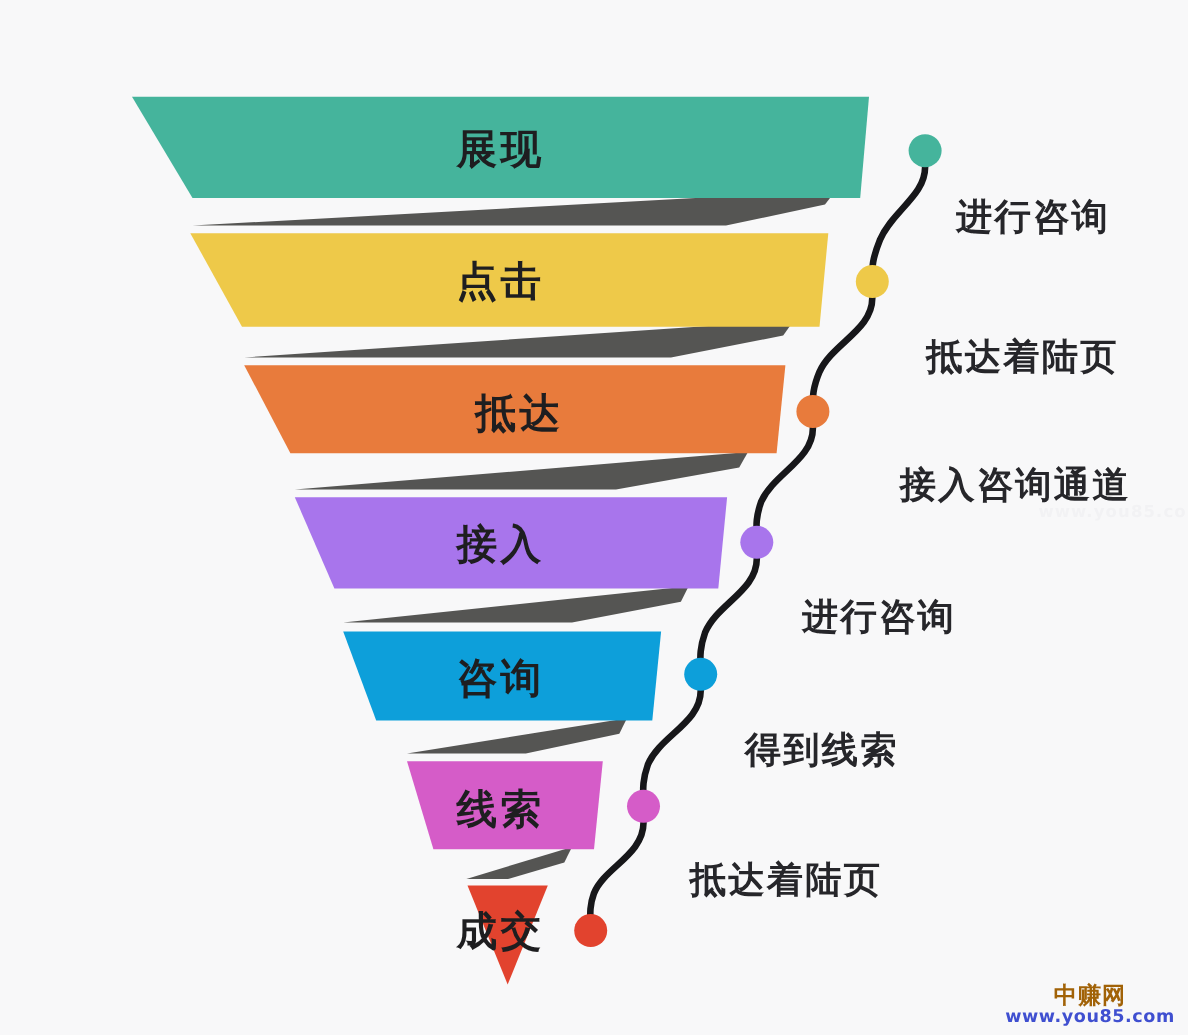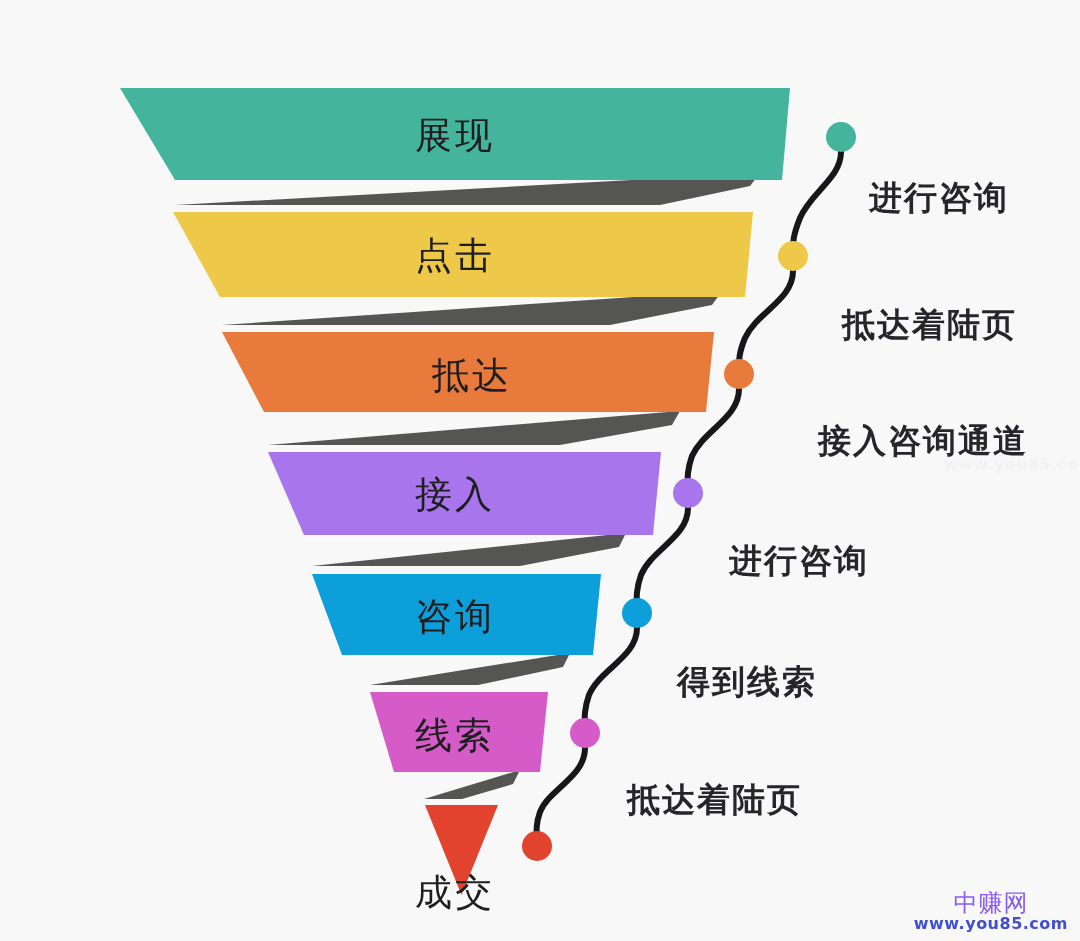--- a/index.html
+++ b/index.html
@@ -18,21 +18,21 @@
   #funnel-svg {
     position: absolute;
     left: 0;
     top: 0;
     width: 1080px;
     height: 941px;
   }
   .stage-label {
     position: absolute;
     font-size: 37px;
-    font-weight: 400;
+    font-weight: 700;
     color: #1e1e20;
     letter-spacing: 3px;
     white-space: nowrap;
     text-align: left;
     transform: translate(-50%, -50%);
     pointer-events: none;
   }
   .step-label {
     position: absolute;
     font-size: 33px;
@@ -43,23 +43,23 @@
     transform: translateY(-50%);
   }
   #watermark {
     position: absolute;
     right: 12px;
     bottom: 8px;
     text-align: center;
     line-height: 1.05;
   }
   #watermark .wm-cn {
-    font-size: 24px;
-    font-weight: 400;
-    color: #8b5cf6;
+    font-size: 21px;
+    font-weight: 700;
+    color: #a16207;
     letter-spacing: 1px;
     display: block;
   }
   #watermark .wm-url {
     font-size: 16px;
     font-weight: 700;
     color: #3f4fd0;
     letter-spacing: 0.5px;
     display: block;
   }
@@ -116,21 +116,21 @@
       </g>
   </svg>
 
   <div id="stage-label-layer">
       <div class="stage-label" style="left: 455px; top: 136px;">展现</div>
       <div class="stage-label" style="left: 455px; top: 256px;">点击</div>
       <div class="stage-label" style="left: 455px; top: 376px; margin-left: 17px;">抵达</div>
       <div class="stage-label" style="left: 455px; top: 495px;">接入</div>
       <div class="stage-label" style="left: 455px; top: 617px;">咨询</div>
       <div class="stage-label" style="left: 455px; top: 736px;">线索</div>
-      <div class="stage-label" style="left: 455px; top: 847px; margin-top: 46px;">成交</div>
+      <div class="stage-label" style="left: 455px; top: 847px;">成交</div>
     </div>
   <div id="step-label-layer">
       <div class="step-label" style="left: 869px; top: 198px;">进行咨询</div>
       <div class="step-label" style="left: 822px; top: 325px; margin-left: 20px;">抵达着陆页</div>
       <div class="step-label" style="left: 818px; top: 441px;">接入咨询通道</div>
       <div class="step-label" style="left: 729px; top: 561px;">进行咨询</div>
       <div class="step-label" style="left: 677px; top: 682px;">得到线索</div>
       <div class="step-label" style="left: 627px; top: 800px;">抵达着陆页</div>
     </div>
 

